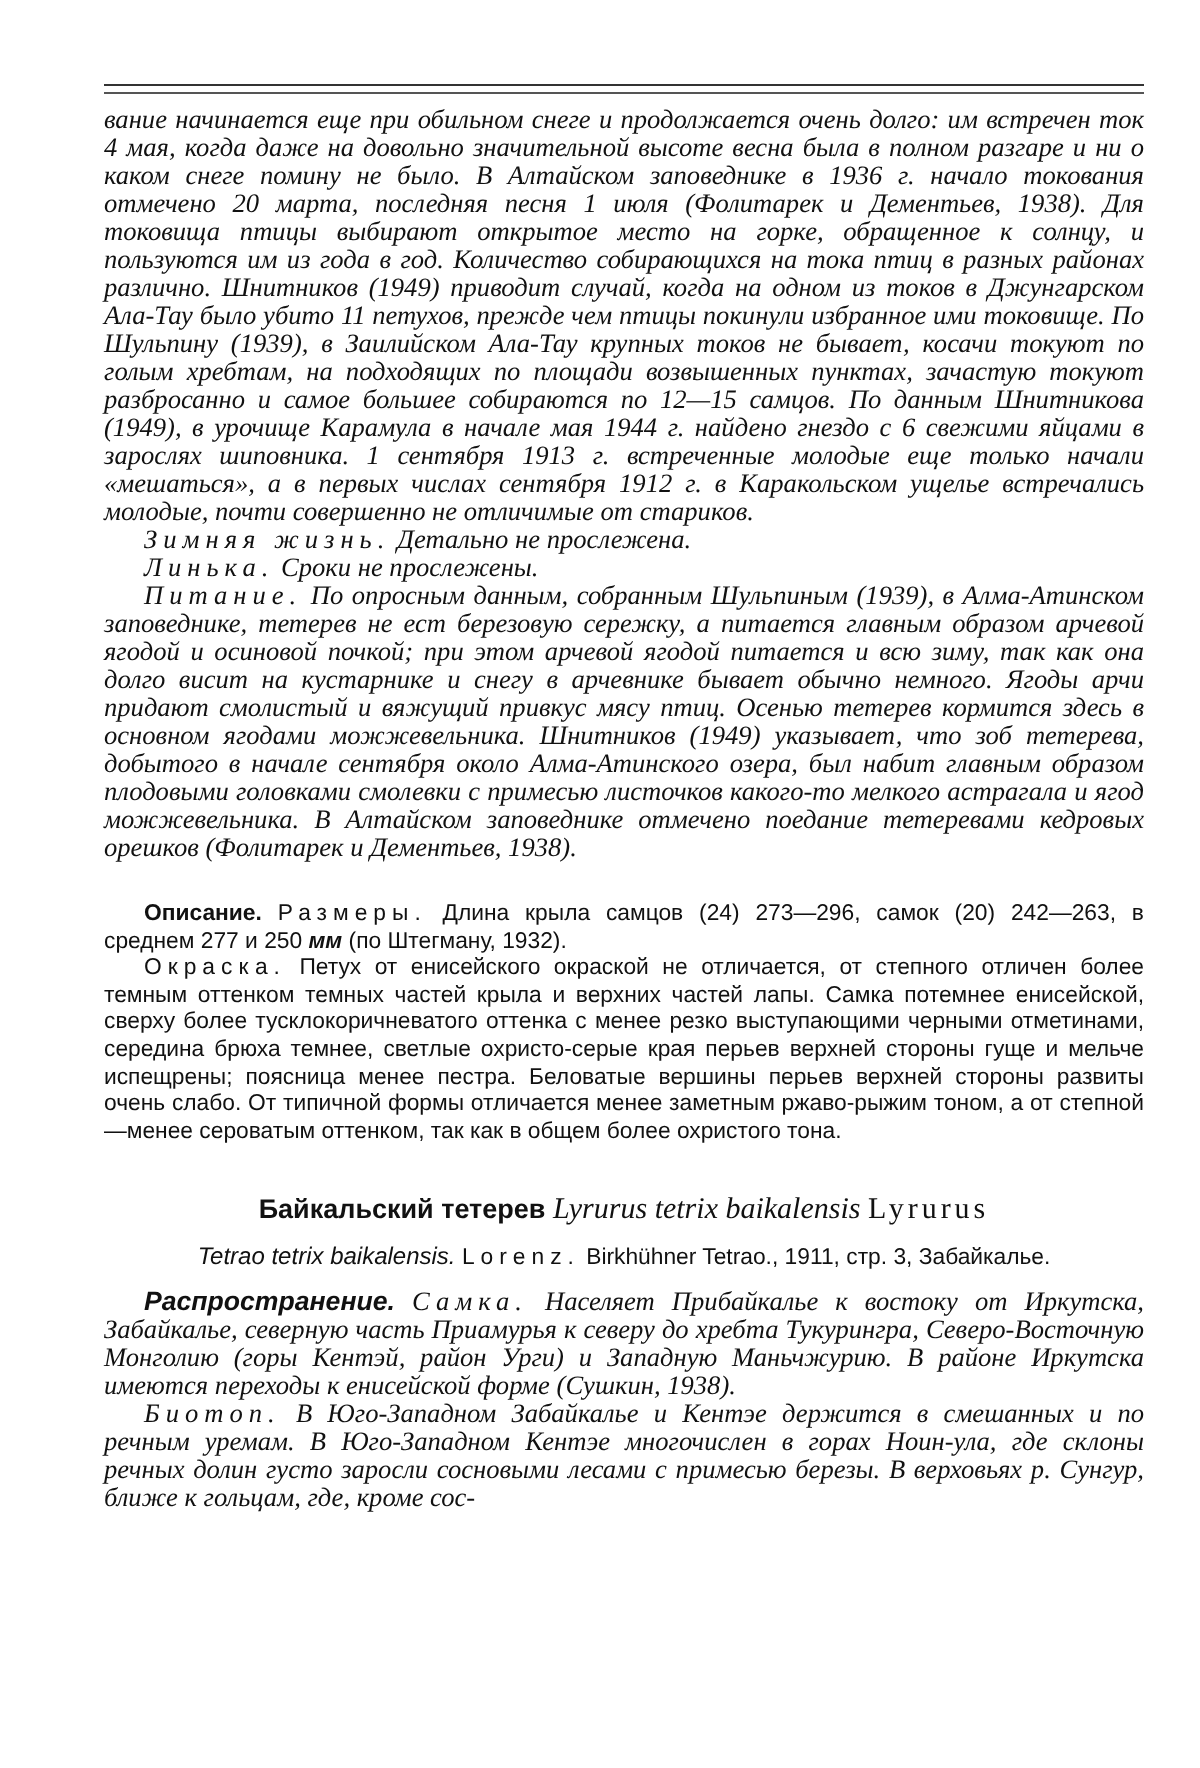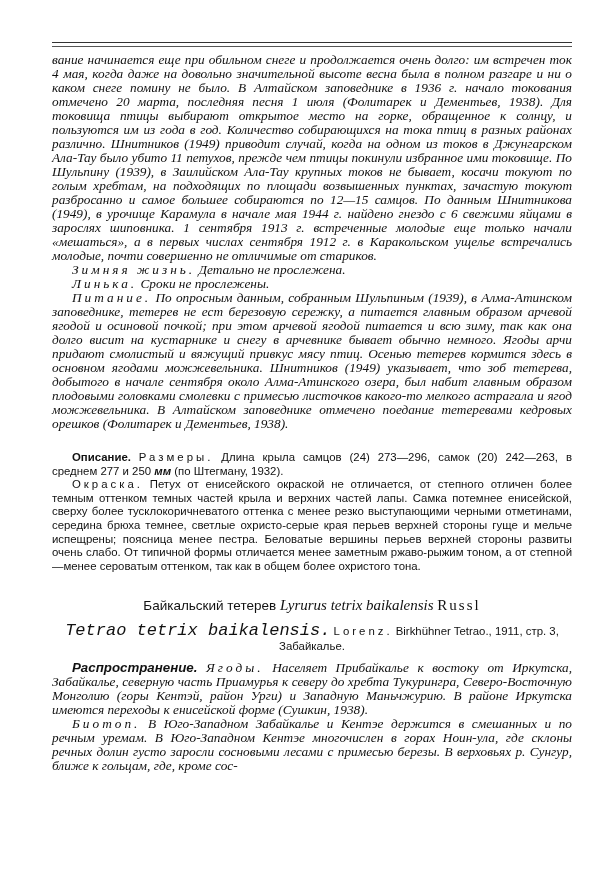--- a/index.html
+++ b/index.html
@@ -10,25 +10,25 @@
   .head-title { position:absolute; left:0; right:0; top:1px; text-align:center; font-weight:bold; font-size:9.5px; letter-spacing:0.6px; }
   .head-rule { height:3px; border-top:1px solid #333; border-bottom:1.5px solid #555; margin-top:2px; }
   .body-text { margin-top:6px; font-size:13.3px; line-height:14px; text-align:justify;font-style:italic; }
   .p { margin:0; text-indent:0; }
   .ind { text-indent:20px; }
   .sp { letter-spacing:3px; }
   .small { font-size:11.4px; line-height:13.6px; margin-top:20px; font-family:"Liberation Sans", sans-serif; }
   .small .p { text-align:justify; }
   .bold { font-weight:bold; }
   .heading { margin-top:24px; text-align:center; font-size:13.5px; font-family:"Liberation Sans", sans-serif; }
-  .heading .ru { font-weight:normal; }
+  .heading .ru { font-weight:bold; }
   .heading .lat { font-style:italic; font-family:"Liberation Serif", serif; font-size:15px; }
   .heading .auth { letter-spacing:2px; font-family:"Liberation Serif", serif; font-size:15px; }
   .synonym { margin-top:7px; text-align:center; font-size:11.4px; font-family:"Liberation Sans", sans-serif; }
-  .synonym .lat { font-style:italic; font-family:Liberation Mono, monospace; font-size:17px; }
+  .synonym .lat { font-style:italic; font-family:Liberation Sans, sans-serif; font-size:12px; }
   .synonym .auth { letter-spacing:3px; }
   .sec2 { margin-top:9px; }
   .lead { font-weight:bold; font-family:"Liberation Sans", sans-serif; }
 </style>
 </head>
 <body>
 
 <div class="page">
   <div class="head-rule"></div>
 
@@ -40,24 +40,24 @@
   </div>
 
   <div class="small">
     <p class="p ind"><span class="bold">Описание.</span> <span class="sp">Размеры.</span><span> Длина крыла самцов (24) 273—296, самок (20) 242—263, в среднем 277 и 250 </span><i class="bold">мм</i><span> (по Штегману, 1932).</span></p>
     <p class="p ind"><span class="sp">Окраска.</span><span> Петух от енисейского окраской не отличается, от степного отличен более темным оттенком темных частей крыла и верхних частей лапы. Самка потемнее енисейской, сверху более тусклокоричневатого оттенка с менее резко выступающими черными отметинами, середина брюха темнее, светлые охристо-серые края перьев верхней стороны гуще и мельче испещрены; поясница менее пестра. Беловатые вершины перьев верхней стороны развиты очень слабо. От типичной формы отличается менее заметным ржаво-рыжим тоном, а от степной—менее сероватым оттенком, так как в общем более охристого тона.</span></p>
   </div>
 
   <div class="heading">
     <span class="ru">Байкальский тетерев</span>
     <span class="lat">Lyrurus tetrix baikalensis</span>
-    <span class="auth">Russl</span>
+    <span class="auth">Lyrurus</span>
   </div>
   <div class="synonym">
     <span class="lat">Tetrao tetrix baikalensis.</span>
     <span class="auth">Lorenz.</span><span> Birkhühner Tetrao., 1911, стр. 3, Забайкалье.</span>
   </div>
 
   <div class="body-text sec2">
-    <p class="p ind"><span class="lead">Распространение.</span> <span class="sp">Ягоды.</span><span> Населяет Прибайкалье к востоку от Иркутска, Забайкалье, северную часть Приамурья к северу до хребта Тукурингра, Северо-Восточную Монголию (горы Кентэй, район Урги) и Западную Маньчжурию. В районе Иркутска имеются переходы к енисейской форме (Сушкин, 1938).</span></p>
+    <p class="p ind"><span class="lead">Распространение.</span> <span class="sp">Самка.</span><span> Населяет Прибайкалье к востоку от Иркутска, Забайкалье, северную часть Приамурья к северу до хребта Тукурингра, Северо-Восточную Монголию (горы Кентэй, район Урги) и Западную Маньчжурию. В районе Иркутска имеются переходы к енисейской форме (Сушкин, 1938).</span></p>
     <p class="p ind"><span class="sp">Биотоп.</span><span> В Юго-Западном Забайкалье и Кентэе держится в смешанных и по речным уремам. В Юго-Западном Кентэе многочислен в горах Ноин-ула, где склоны речных долин густо заросли сосновыми лесами с примесью березы. В верховьях р. Сунгур, ближе к гольцам, где, кроме сос-</span></p>
   </div>
 </div>
 
 </body></html>

